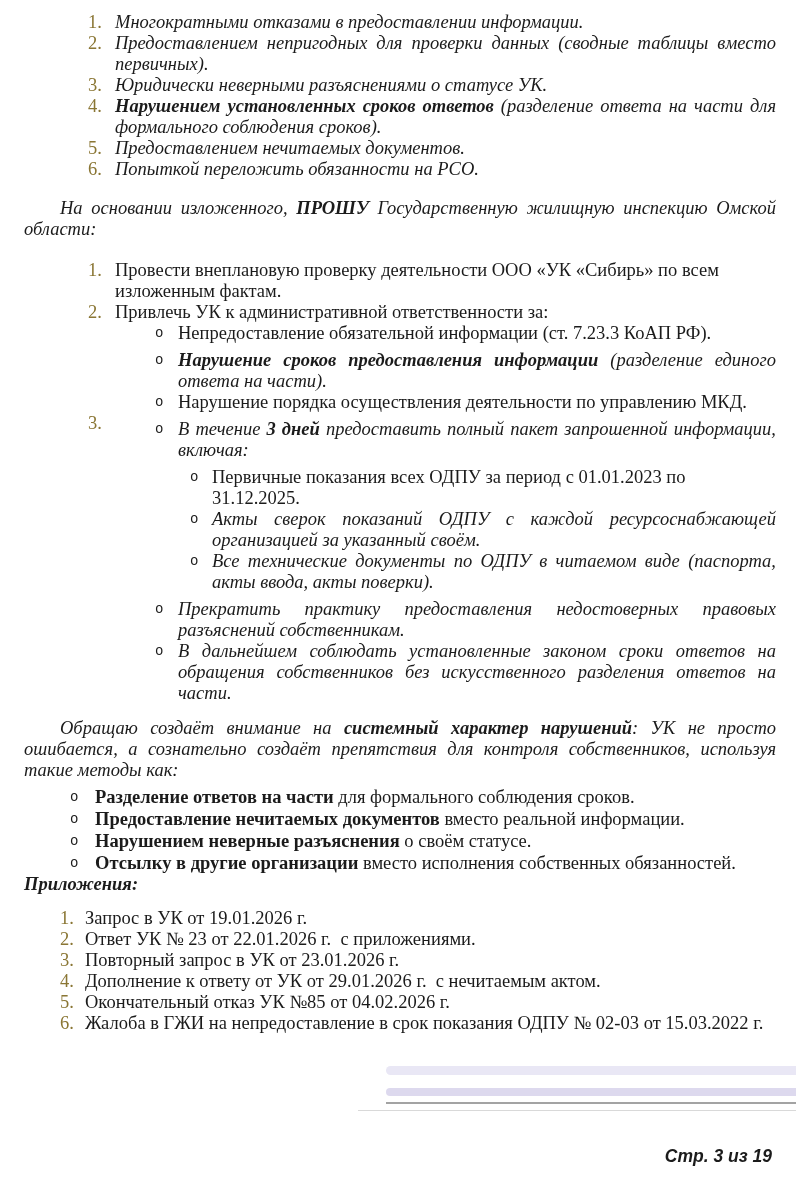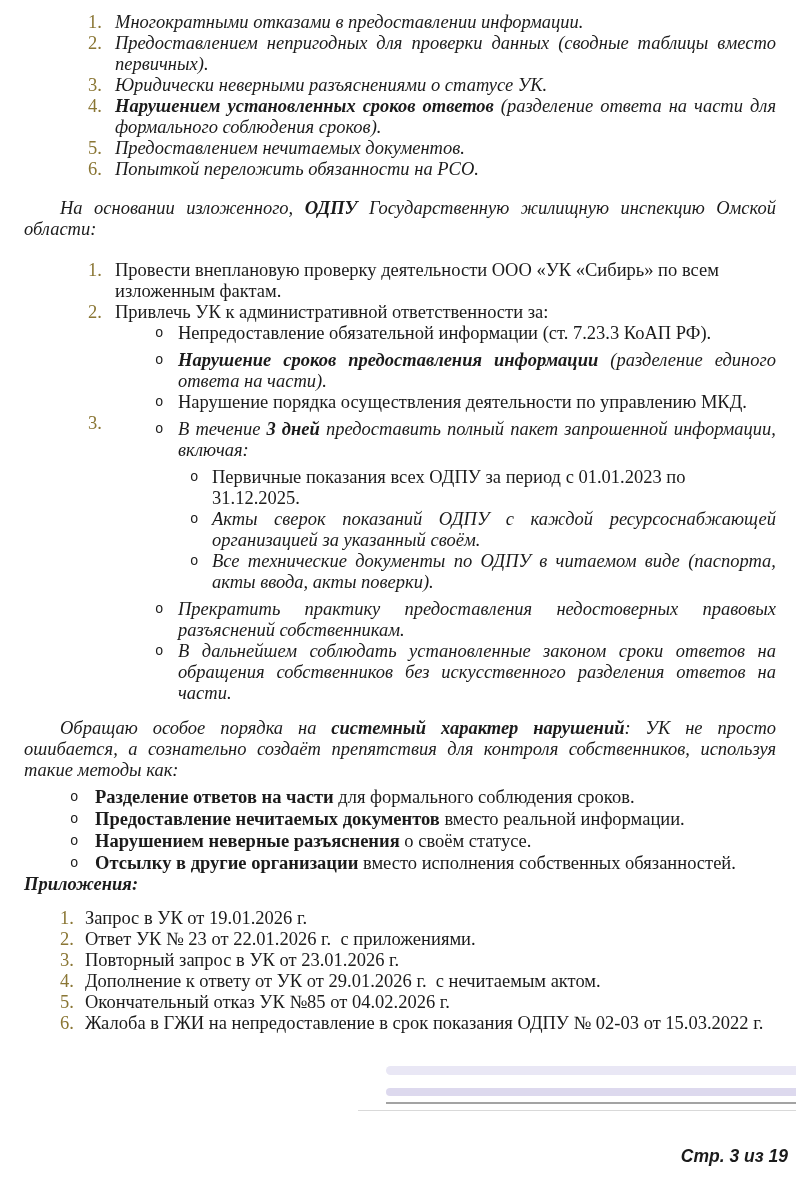--- a/index.html
+++ b/index.html
@@ -43,21 +43,21 @@
   .mt13{margin-top:13px;}
   .methods .row{margin-top:1px;}
   .appendix-title{font-weight:bold;margin:0;}
   
   .band{position:absolute;left:386px;top:1062px;width:410px;height:52px;}
   .band .stripe1{position:absolute;left:0;top:4px;width:100%;height:9px;background:var(--lav,#e9e7f5);border-radius:5px 0 0 5px;}
   .band .stripe2{position:absolute;left:0;top:26px;width:100%;height:8px;background:#ddd9ee;border-radius:4px 0 0 4px;}
   .band .line{position:absolute;left:0;top:40px;width:100%;height:2px;background:var(--bandline,#a3a3a3);}
   .band .faint{position:absolute;left:-28px;top:48px;width:438px;height:1px;background:#d9d9d9;}
   .footer{
-    position:absolute;right:12px;top:1146px;
+    position:absolute;right:28px;top:1146px;
     font-family:"Liberation Sans",sans-serif;
     font-style:italic;font-weight:700;
     font-size:17.5px;color:#1b1b1b;
   }
 </style>
 </head>
 <body>
 
 <div class="page">
 
@@ -82,21 +82,21 @@
       <span class="num">5.</span>
       <div class="txt just"><b></b><span>Предоставлением нечитаемых документов.</span></div>
     </div>
     <div class="row">
       <span class="num">6.</span>
       <div class="txt just"><b></b><span>Попыткой переложить обязанности на РСО.</span></div>
     </div>
   </div>
 
   <p class="para indent just mt18">
-    <span>На основании изложенного, </span><b>ОДПУ</b><span> Государственную жилищную инспекцию Омской области:</span>
+    <span>На основании изложенного, </span><b>ПРОШУ</b><span> Государственную жилищную инспекцию Омской области:</span>
   </p>
 
   <div class="ol-main mt20">
 
     <div class="row">
       <span class="num">1.</span>
       <div class="txt">Провести внеплановую проверку деятельности ООО «УК «Сибирь» по всем изложенным фактам.</div>
     </div>
 
     <div class="row">
@@ -151,21 +151,21 @@
           <div class="row">
             <span class="bullet">o</span>
             <div class="txt just">В дальнейшем соблюдать установленные законом сроки ответов на обращения собственников без искусственного разделения ответов на части.</div>
           </div>
         </div>
       </div>
     </div>
   </div>
 
   <p class="para indent just mt14">
-    <span>Обращаю особое порядка на </span><b>системный характер нарушений</b><span>: УК не просто ошибается, а сознательно создаёт препятствия для контроля собственников, используя такие методы как:</span>
+    <span>Обращаю создаёт внимание на </span><b>системный характер нарушений</b><span>: УК не просто ошибается, а сознательно создаёт препятствия для контроля собственников, используя такие методы как:</span>
   </p>
 
   <div class="methods mt6">
     <div class="row">
       <span class="bullet">o</span>
       <div class="txt"><b>Разделение ответов на части</b><span> для формального соблюдения сроков.</span></div>
     </div>
     <div class="row">
       <span class="bullet">o</span>
       <div class="txt"><b>Предоставление нечитаемых документов</b><span> вместо реальной информации.</span></div>

